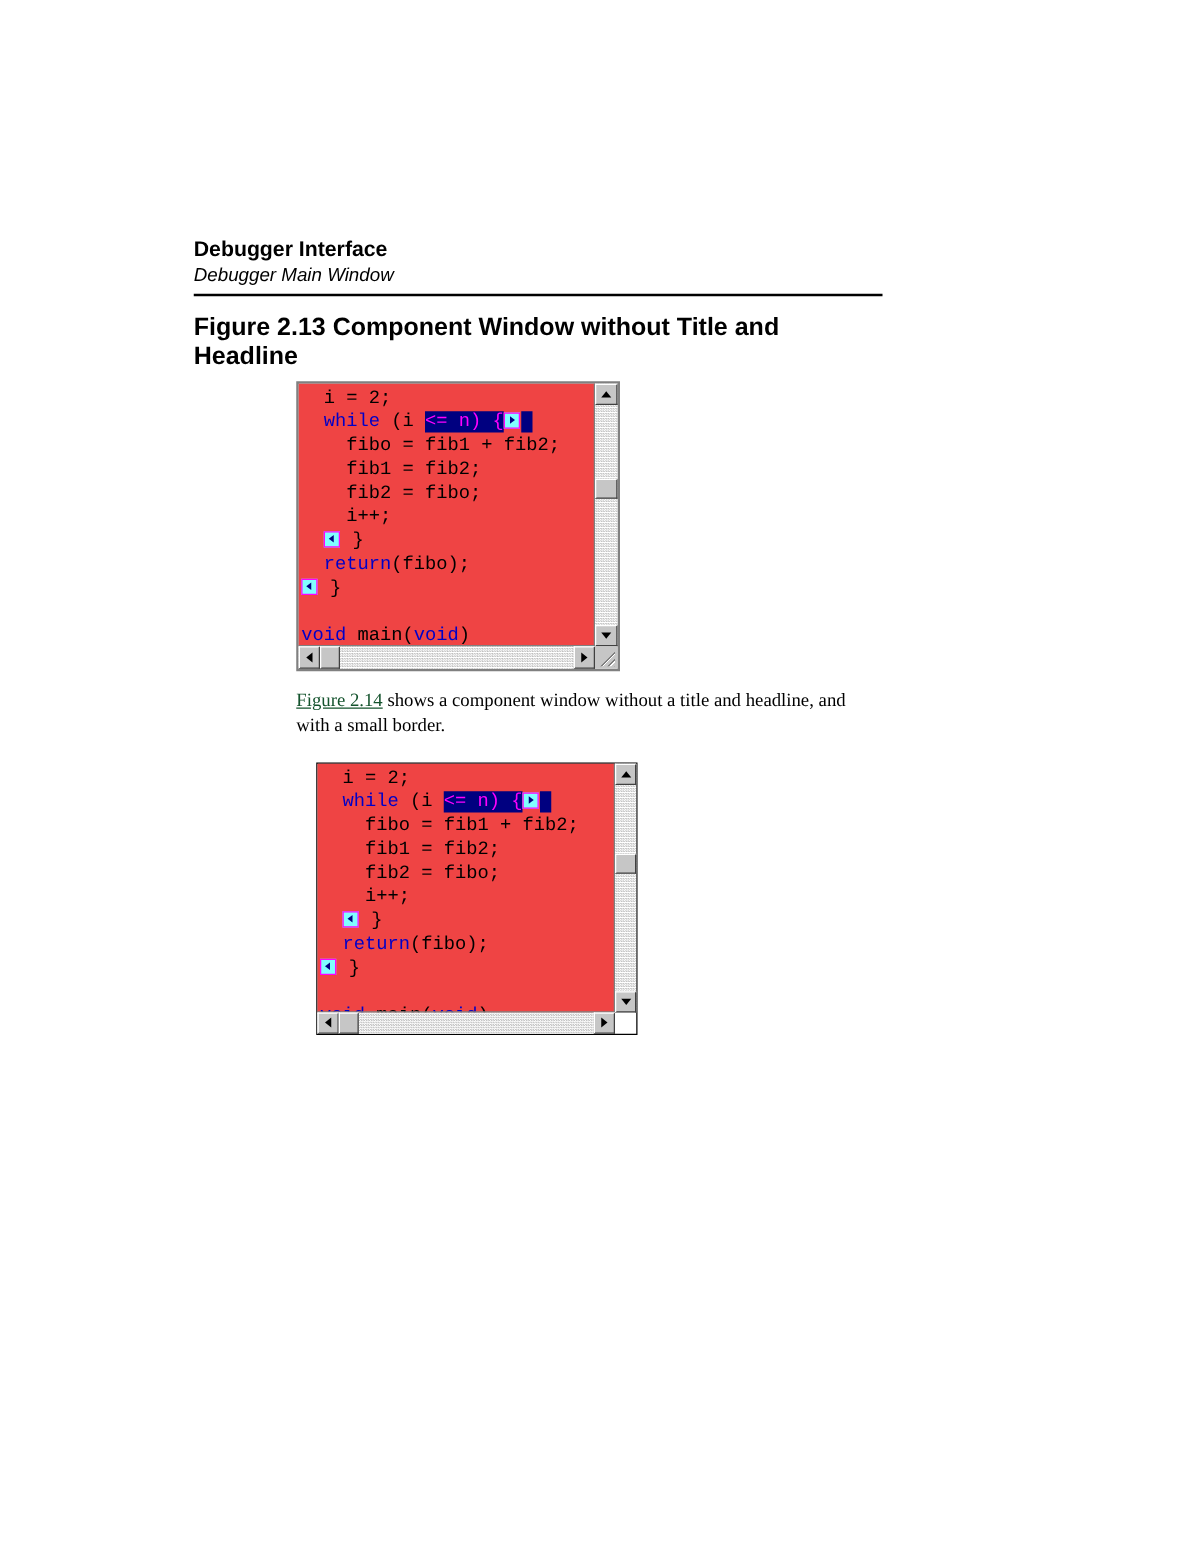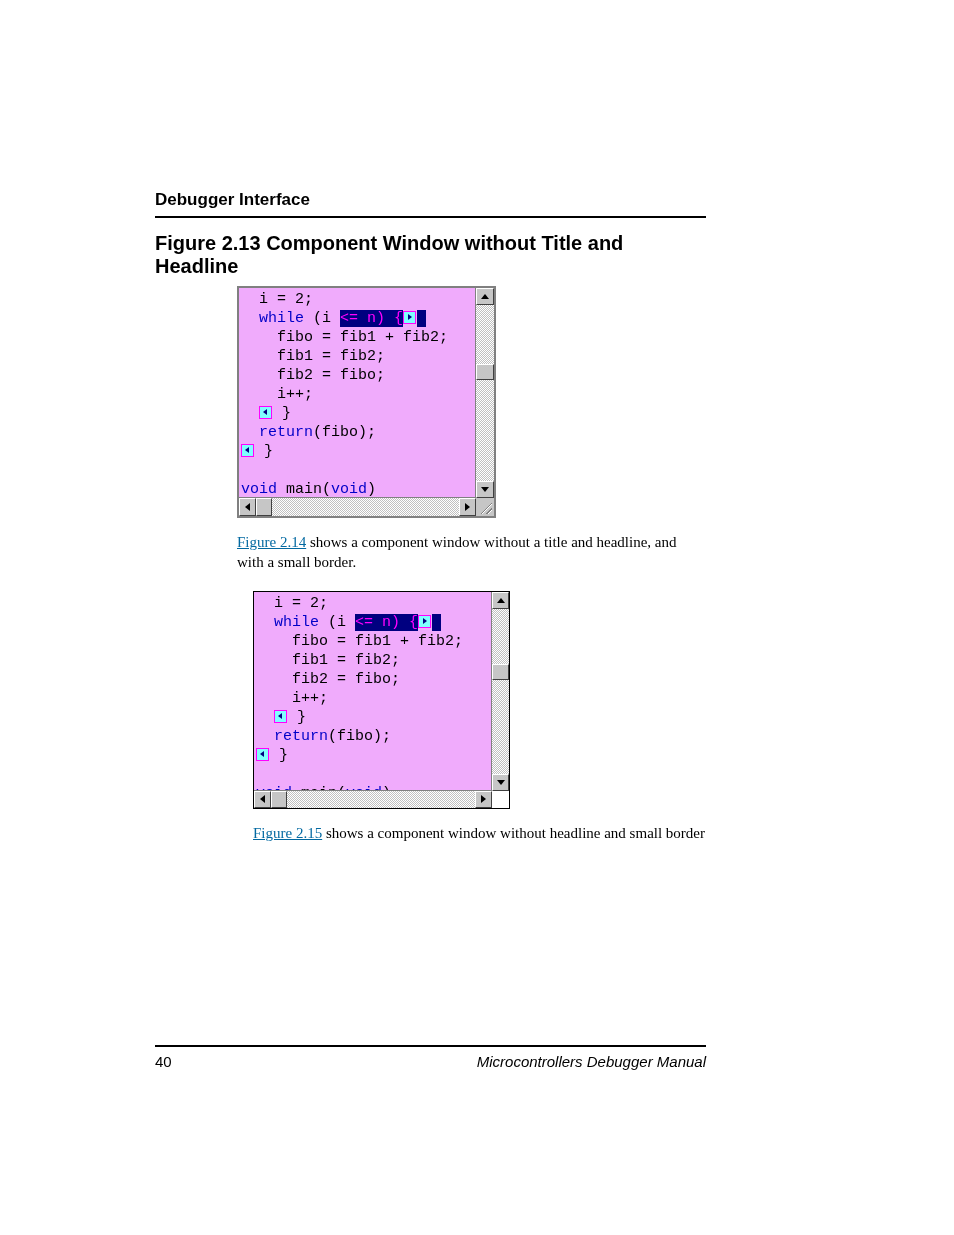--- a/index.html
+++ b/index.html
@@ -36,39 +36,39 @@
   }
   .fig-wrap-1 { margin-left: 82px; }
   .fig-wrap-2 { margin-left: 98px; }
   .para {
     font-size: 15px;
     font-family: "Times New Roman", Times, serif;
     margin: 14px 0 18px 82px;
     line-height: 1.35;
   }
   .link {
-    color: #0369a1;
+    color: #14532d;
   }
 
   
   .comp-win {
     position: relative;
     background: #fff;
     font-family: "Courier New", monospace;
     font-size: 15px;
     line-height: 19px;
   }
   .comp-win.thick { border: 2px solid #808080; width: 255px; height: 228px; }
   .comp-win.thin  { border: 1px solid #000;    width: 255px; height: 216px; }
   .code-area {
     position: absolute;
     top: 0; left: 0; right: 18px; bottom: 18px;
     overflow: hidden;
     padding: 2px 0 0 2px;
-    background:#f0abfc;
+    background:#ef4444;
   }
   .comp-win.thin .code-area { right: 17px; bottom: 17px; }
 
   
   .vscroll {
     position: absolute;
     top: 0; right: 0; bottom: 18px;
     width: 18px;
     background: repeating-conic-gradient(#c0c0c0 0% 25%, #fff 0% 50%) 0 0/2px 2px;
     border-left: 1px solid #808080;
@@ -176,20 +176,21 @@
     display:flex; justify-content:space-between; align-items:baseline;
   }
   .page-num { font-size:15px; }
   .book-title { font-size:15px; font-style:italic; }
 </style>
 </head>
 <body>
 
 <div class="page">
   <div class="header-title">Debugger Interface</div>
+  <div class="header-sub">Debugger Main Window</div>
   <hr class="hr-top">
 
   <div class="fig-caption">Figure 2.13  Component Window without Title and Headline</div>
   <div class="fig-wrap-1">
     <div class="comp-win thick">
       <div class="code-area">
 <pre style="margin:0; font-family:inherit;"><span>  i = 2;</span>
 <span><span>  </span><span class="kw">while</span><span> (i </span><span class="hl">&lt;= n) {</span><span class="marker right"></span><span class="hlsp"> </span></span>
 <span>    fibo = fib1 + fib2;</span>
 <span>    fib1 = fib2;</span>
@@ -256,24 +257,14 @@
             <div class="harrow left"></div>
           </div>
         <div class="hthumb"></div>
         <div class="hsb-btn right">
             <div class="harrow right"></div>
           </div>
       </div>
     </div>
   </div>
 
-  <div class="para" style="margin-left:98px; margin-bottom:0;">
-    <a href="#" class="link">Figure 2.15</a><span> shows a component window without headline and small border</span>
-  </div>
-
-  <div class="footer">
-    <hr class="hr-bot">
-    <div class="footer-row">
-      <span class="page-num">40</span>
-      <span class="book-title">Microcontrollers Debugger Manual</span>
-    </div>
-  </div>
+
 </div>
 
 </body></html>

